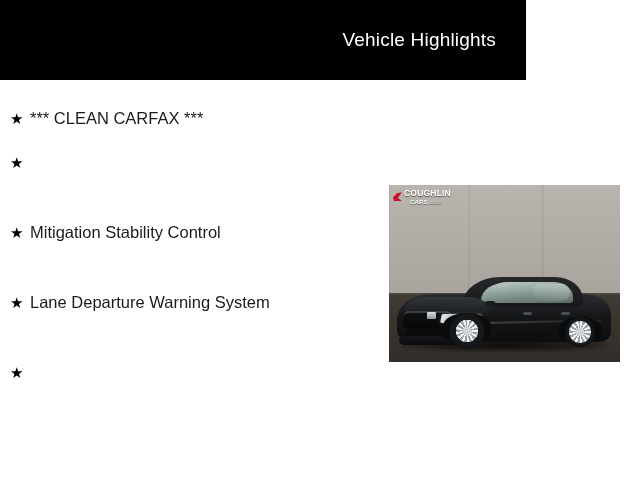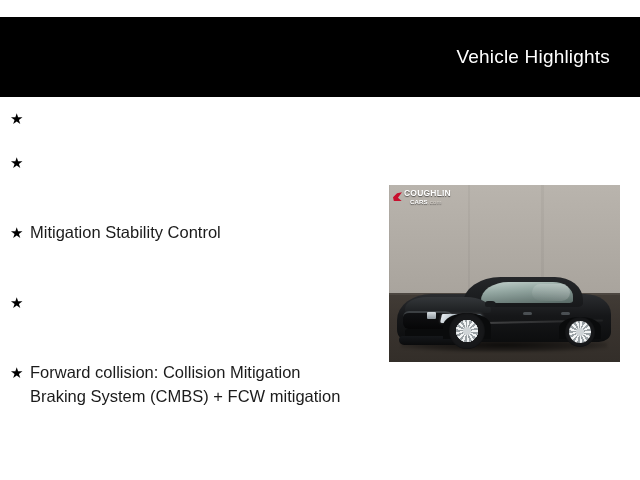--- a/index.html
+++ b/index.html
@@ -13,22 +13,22 @@
     background: #ffffff;
     font-family: "Liberation Sans", sans-serif;
     overflow: hidden;
     position: relative;
   }
 
   
   .header-bar {
     position: absolute;
     left: 0;
-    top: 17px;
-    width: 640px;
+    top: 0;
+    width: 526px;
     height: 80px;
     background: #000000;
     box-sizing: border-box;
   }
   .header-title {
     position: absolute;
     right: 30px;
     top: 29px;
     color: #ffffff;
     font-size: 19px;
@@ -353,38 +353,39 @@
 <body>
 
 <div class="header-bar">
   <div class="header-title">Vehicle Highlights</div>
 </div>
 
 <ul class="highlights-list">
 
   <li class="highlight-item first">
     <span class="bullet-star">★</span>
+    <span class="highlight-text">*** CLEAN CARFAX ***</span>
   </li>
 
   <li class="highlight-item mid">
     <span class="bullet-star">★</span>
   </li>
 
   <li class="highlight-item mid">
     <span class="bullet-star">★</span>
     <span class="highlight-text">Mitigation Stability Control</span>
   </li>
 
   <li class="highlight-item mid">
     <span class="bullet-star">★</span>
+    <span class="highlight-text">Lane Departure Warning System</span>
   </li>
 
   <li class="highlight-item last">
     <span class="bullet-star">★</span>
-    <span class="highlight-text">Forward collision: Collision Mitigation Braking System (CMBS) + FCW mitigation</span>
   </li>
 
 </ul>
 
 <div class="vehicle-photo">
 
   <div class="photo-wall"></div>
   <div class="photo-floor"></div>
 
   <div class="photo-watermark">

